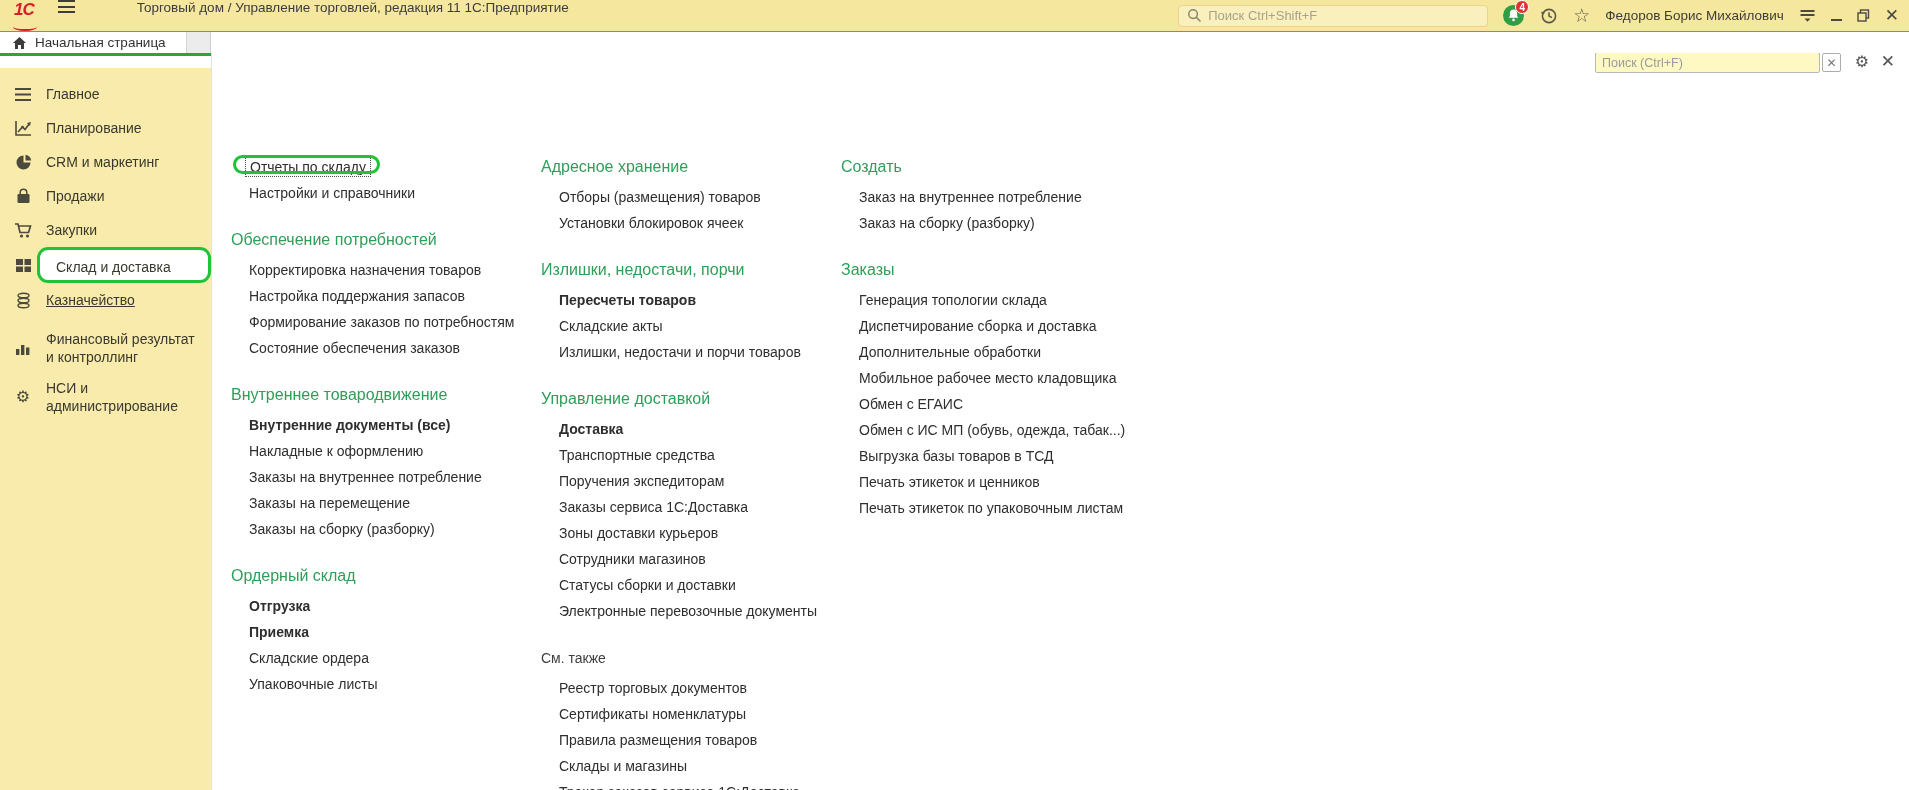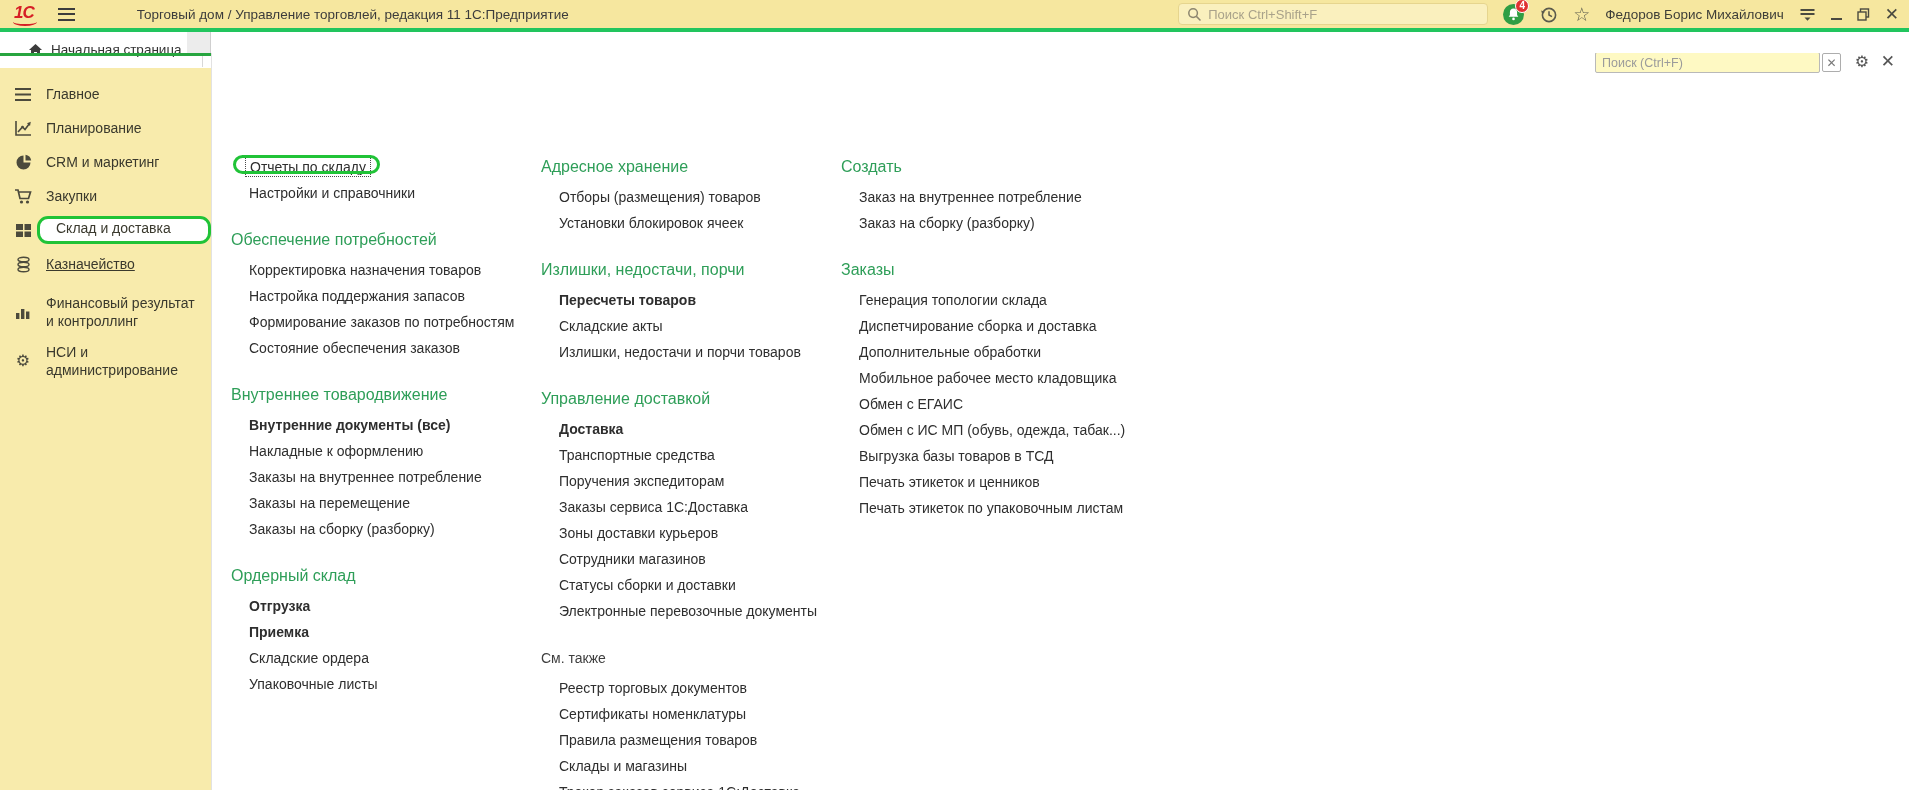--- a/index.html
+++ b/index.html
@@ -1,22 +1,22 @@
 <!DOCTYPE html>
 <html><head>
 <meta charset="utf-8">
 <style>
   * { margin:0; padding:0; box-sizing:border-box; }
   html,body { width:1909px; height:790px; overflow:hidden; background:#fff;
               font-family:"Liberation Sans", sans-serif; }
 
   
   .topbar { position:absolute; left:0; top:0; width:1909px; height:32px;
-            background:#F6E79F; border-bottom:4px solid #22c55e;
-            display:flex; align-items:center; padding:0 10px 0 14px; z-index:20;gap:8px; }
+            background:#F6E79F; border-bottom:1px solid #22c55e;
+            display:flex; padding:0 10px 0 14px; z-index:20;gap:8px; }
   .logo { position:relative; color:#D61F26; font-weight:bold; font-size:17px;
           font-style:italic; letter-spacing:-1px; padding-bottom:3px; margin-right:16px; }
   .logo::after { content:""; position:absolute; left:-1px; bottom:0; width:24px; height:6px;
                  border-bottom:2px solid #D61F26; border-radius:50%; }
   .hamb { width:17px; height:13px; border-top:2px solid #3C3C3C; border-bottom:2px solid #3C3C3C;
           position:relative; margin-right:22px; cursor:pointer; }
   .hamb::before { content:""; position:absolute; left:0; top:3.5px; width:100%; height:2px; background:#3C3C3C; }
   .tb-title { font-size:13.5px; color:#3C3C3C; white-space:nowrap;margin-left:32px; }
   .tb-right { margin-left:auto; display:flex; align-items:center; gap:15px; }
   .tb-search { width:310px; height:22px; background:#FAF0BE; border:1px solid #E6D58E;
@@ -29,38 +29,38 @@
            color:#fff; border-radius:50%; font-size:10px; font-weight:bold; display:flex;
            align-items:center; justify-content:center; border:1px solid #fff; }
   .ic { color:#5A5A4C; display:flex; align-items:center; cursor:pointer; }
   .star { font-size:19px; line-height:1; }
   .uname { font-size:13.5px; color:#3E3E38; white-space:nowrap; cursor:pointer; }
   .winbtn { font-size:17px; color:#4A4A40; cursor:pointer; line-height:1; }
   .minbar { width:11px; height:2px; background:#4A4A40; margin-top:9px; cursor:pointer; }
 
   
   .tabrow { position:absolute; left:0; top:32px; width:1909px; height:21px; background:#fff; z-index:15; }
-  .tab { position:absolute; left:16px; top:0; width:187px; height:35px; background:#fff;
+  .tab { position:absolute; left:0; top:0; width:187px; height:21px; background:#fff;
          border-right:1px solid #D8D8D8; display:flex; align-items:center; gap:8px;
          padding-left:12px; font-size:13.5px; color:#333; cursor:pointer; }
   .tabstub { position:absolute; left:187px; top:0; width:24px; height:21px; background:#ECECEC;
              border-right:1px solid #CFCFCF; cursor:pointer; }
   .tab-underline { position:absolute; left:0; top:53px; width:211px; height:3px; background:#27A53F; z-index:16; }
 
   
   .sidebar { position:absolute; left:0; top:68px; width:211px; height:789px; background:#F8EBAC;
              padding-top:9px; z-index:10; overflow:visible; }
   .side-item { display:flex; align-items:center; min-height:34px; cursor:pointer; position:relative; }
   .side-item.spaced { margin-top:13px; }
   .side-icon { width:46px; flex:none; display:flex; justify-content:center; align-items:center; color:#4C4A3C; }
   .lbl-wrap { width:158px; }
   .lbl { font-size:14px; line-height:17px; color:#3A392D; }
   .lbl.underlined { text-decoration:underline; }
   .side-item.highlighted .lbl-wrap { width:202px; margin-left:-9px; background:#fff;
-      border:3px solid #20C337; border-radius:11px; padding:0 6px 4px 16px; z-index:12; position:relative; }
+      border:3px solid #20C337; border-radius:11px; padding:8px 6px 4px 16px; z-index:12; position:relative; }
 
   
   .content { position:absolute; left:211px; top:32px; width:1698px; height:758px; background:#fff;
              border-left:1px solid #E2E2E2; z-index:5; }
   .ct-search { position:absolute; top:20px; right:89px; width:225px; height:21px;
                border:1px solid #B9B9B9; border-radius:2px; background:#fef9c3;
                display:flex; align-items:center; padding:0 6px; }
   .ct-search input { border:none; outline:none; width:100%; font-size:12.5px;
                      color:#555; font-family:inherit; background:transparent; }
   .ct-search input::placeholder { color:#9B9B9B; }
@@ -175,20 +175,29 @@
       <span class="side-icon">
         <svg width="17" height="17" viewBox="0 0 17 17">
           <path d="M8.5 1.5 A7 7 0 1 0 15.5 8.5 L8.5 8.5 Z" fill="#4C4A3C"></path>
           <path d="M10.5 0.8 A7 7 0 0 1 16.2 6.5 L10.5 6.5 Z" fill="#4C4A3C"></path>
         </svg>
       </span>
       <span class="lbl-wrap"><span class="lbl">CRM и маркетинг</span></span>
     </div>
     <div class="side-item">
       <span class="side-icon">
+        <svg width="17" height="17" viewBox="0 0 17 17">
+          <path d="M5.2 6 V4.6 a3.3 3.3 0 0 1 6.6 0 V6" fill="none" stroke="#4C4A3C" stroke-width="1.5"></path>
+          <rect x="2.5" y="6" width="12" height="9" rx="1.2" fill="#4C4A3C"></rect>
+        </svg>
+      </span>
+      <span class="lbl-wrap"><span class="lbl">Продажи</span></span>
+    </div>
+    <div class="side-item">
+      <span class="side-icon">
         <svg width="19" height="17" viewBox="0 0 19 17">
           <path d="M1 2 h3 l2 8.5 h8.5 l2-6.5 H5" fill="none" stroke="#4C4A3C" stroke-width="1.7"></path>
           <circle cx="7.5" cy="14" r="1.6" fill="#4C4A3C"></circle>
           <circle cx="13.5" cy="14" r="1.6" fill="#4C4A3C"></circle>
         </svg>
       </span>
       <span class="lbl-wrap"><span class="lbl">Закупки</span></span>
     </div>
     <div class="side-item highlighted">
       <span class="side-icon">

